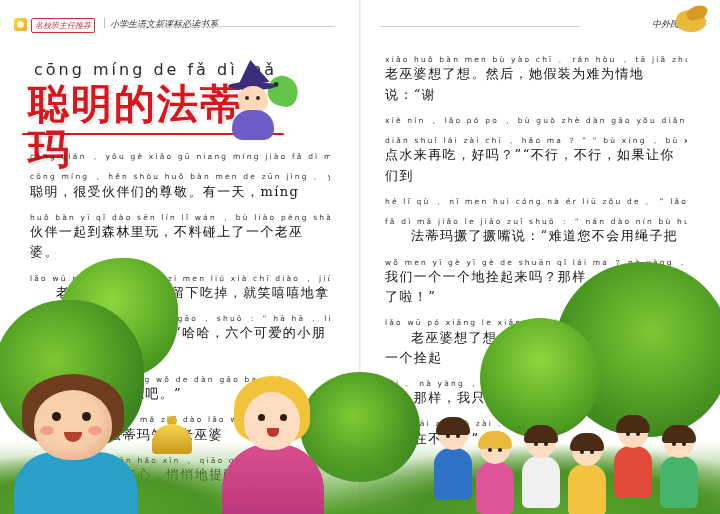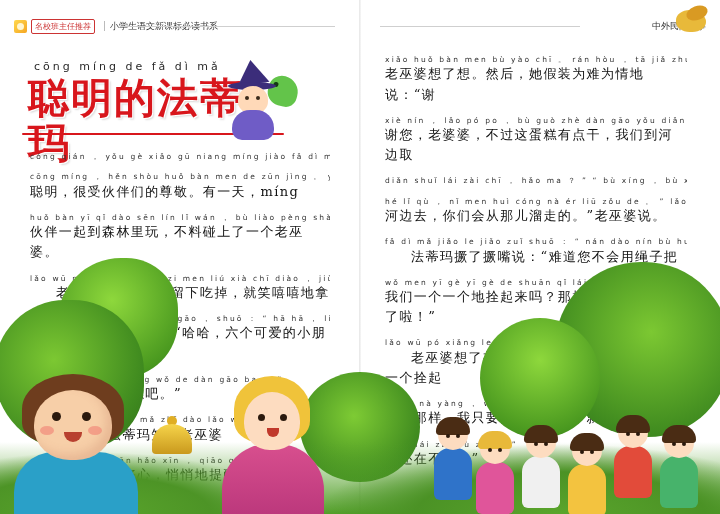--- a/index.html
+++ b/index.html
@@ -28,24 +28,25 @@
     left: 359px; top: 0;
     width: 2px; height: 514px;
     background: linear-gradient(to right, rgba(0,0,0,0.10), rgba(0,0,0,0.03));
   }
   
   .hdr {
     position: absolute;
     top: 18px;
     height: 16px;
     display: flex;
-    align-items: center;
+    align-items: flex-start;
     font-size: 9px;
     color: #333;
     white-space: nowrap;
+    font-style: italic;
   }
   .hdr-left { left: 14px; }
   .hdr-right { right: 14px; }
   .hdr-badge {
     display: inline-block;
     border: 1px solid #c33;
     color: #c33;
     border-radius: 2px;
     padding: 1px 3px;
     font-size: 8px;
@@ -82,21 +83,21 @@
 
   
   .title-block {
     position: absolute;
     left: 28px;
     top: 60px;
     width: 250px;
   }
   .title-pinyin {
     font-family: "DejaVu Sans", sans-serif;
-    font-size: 11px;
+    font-size: 16px;
     letter-spacing: 3px;
     color: #2a2a2a;
     margin-left: 6px;
     margin-bottom: 3px;
   }
   .title-main {
     font-family: "DejaVu Serif", serif;
     font-size: 41px;
     font-weight: bold;
     color: #d8161c;
@@ -488,28 +489,27 @@
     </div>
   </div>
 
   <div class="col col-right">
     <div class="para">
       <div class="py">xiǎo huǒ bàn men bù yào chī 。 rán hòu ， tā jiǎ zhuāng wéi nán de qíng dì shuō ： “ xiè</div>
       <div class="hz">老巫婆想了想。然后，她假装为难为情地说：“谢</div>
     </div>
     <div class="para">
       <div class="py">xiè nín ， lǎo pó po ， bù guò zhè dàn gāo yǒu diǎn gān ， wǒ men dào hé lǐ qù qǔ</div>
-      <div class="hz">谢您，老婆婆，不过这蛋糕有点干，我们到河边取</div>
     </div>
     <div class="para">
       <div class="py">diǎn shuǐ lái zài chī ， hǎo ma ？ ” “ bù xíng ， bù xíng ， rú guǒ ràng nǐ men dào</div>
+      <div class="hz">点水来再吃，好吗？”“不行，不行，如果让你们到</div>
     </div>
     <div class="para">
       <div class="py">hé lǐ qù ， nǐ men huì cóng nà ér liū zǒu de 。 ” lǎo wū pó shuō 。</div>
-      <div class="hz">河边去，你们会从那儿溜走的。”老巫婆说。</div>
     </div>
     <div class="para">
       <div class="py">fǎ dì mǎ jiǎo le jiǎo zuǐ shuō ： “ nán dào nín bù huì yòng shéng zi bǎ</div>
       <div class="hz indent">法蒂玛撅了撅嘴说：“难道您不会用绳子把</div>
     </div>
     <div class="para">
       <div class="py">wǒ men yī gè yī gè de shuān qǐ lái ma ？ nà yàng ， wǒ men jiù pǎo bù le la ！ ”</div>
       <div class="hz">我们一个一个地拴起来吗？那样，我们就跑不了啦！”</div>
     </div>
     <div class="para">

